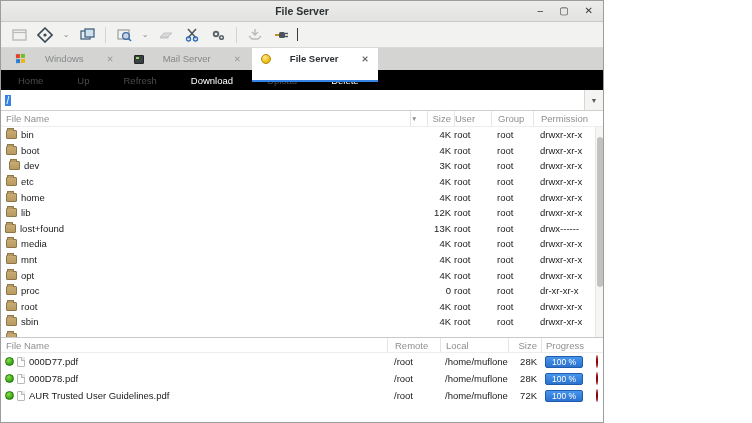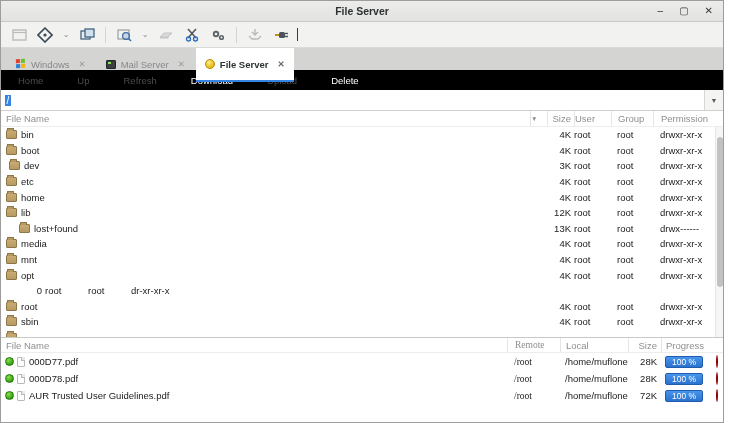--- a/index.html
+++ b/index.html
@@ -1,36 +1,36 @@
 <!DOCTYPE html>
 <html><head>
 <meta charset="utf-8">
 <style>
   * { margin:0; padding:0; box-sizing:border-box; }
   html,body { width:752px; height:423px; font-family:"Liberation Sans", sans-serif; background:#fff; }
-  .window { position:relative; width:724px; height:423px; border:1px solid #9d9d9b; display:flex; flex-direction:column; overflow:hidden; background:#fff; }
+  .window { position:relative; width:604px; height:423px; border:1px solid #9d9d9b; display:flex; flex-direction:column; overflow:hidden; background:#fff; }
 
   
   .titlebar { height:21px; background:linear-gradient(#ececeb,#e2e2e0); border-bottom:1px solid #c9c9c7; display:flex; align-items:center; position:relative; flex:0 0 auto; }
   .title { position:absolute; left:0; right:0; text-align:center; font-size:10.5px; font-weight:bold; color:#2c3134; }
   .win-controls { margin-left:auto; display:flex; align-items:center; gap:16px; padding-right:10px; z-index:2; }
   .win-btn { font-size:10px; color:#34393c; line-height:1; cursor:default; }
 
   
   .toolbar { height:26px; background:#f2f2f1; border-bottom:1px solid #dadad8; display:flex; align-items:center; padding-left:8px; gap:6px; flex:0 0 auto; }
   .tb-icon { width:20px; height:18px; display:flex; align-items:center; justify-content:center; }
   .tb-icon svg { display:block; }
   .tb-sep { width:1px; height:16px; background:#d4d4d2; margin:0 2px; }
   .disabled { opacity:.42; }
   .chev { font-size:8px; color:#8a8a88; width:10px; text-align:center; }
   .caret-line { width:1px; height:13px; background:#3a3a3a; }
 
   
   .tabbar { height:22px; background:#d4d4d2; display:flex; align-items:stretch; padding-left:6px; flex:0 0 auto; }
-  .tab { display:flex; align-items:center; gap:5px; padding:16px 9px; font-size:9.5px; color:#86888a; position:relative; margin-right:2px; }
+  .tab { display:flex; align-items:flex-end; gap:19px; padding:16px 9px; font-size:9.5px; color:#86888a; position:relative; margin-right:2px; }
   .tab .close { font-size:8.5px; color:#9a9a98; margin-left:4px; }
   .tab.active { background:#fff; color:#2c3134; font-weight:bold; border-bottom:2px solid #3584e4; }
   .tab.active .close { color:#6a6a68; }
   .ico-windows { width:10px; height:10px; display:grid; grid-template-columns:4px 4px; grid-template-rows:4px 4px; gap:1px; transform:rotate(-2deg); }
   .ico-windows i { display:block; }
   .ico-term { width:10px; height:9px; background:#3a3f42; border:1px solid #23272a; border-radius:1px; position:relative; }
   .ico-term::after { content:""; position:absolute; left:1px; top:1px; width:3px; height:2px; background:#8adf5a; }
   .ico-gold { width:10px; height:10px; border-radius:50%; background:radial-gradient(circle at 35% 30%, #ffe98a, #e8b90f 70%); border:1px solid #b08a00; }
 
   
@@ -59,21 +59,21 @@
   .fl-header .cell.first { border-left:none; }
   .file-row { height:15.6px; font-size:9.5px; color:#1a1a1a; }
   .folder { width:11px; height:9px; background:linear-gradient(#c9ab74,#b79a62); border:1px solid #8d7647; border-radius:1px; position:relative; margin-right:4px; flex:0 0 auto; }
   .folder::before { content:""; position:absolute; top:-3px; left:0; width:5px; height:2px; background:#b79a62; border:1px solid #8d7647; border-bottom:none; border-radius:1px 1px 0 0; }
   .scrollbar { position:absolute; top:16px; right:0; width:8px; bottom:0; background:#f6f6f5; border-left:1px solid #e6e6e4; }
   .sb-thumb { position:absolute; top:10px; left:1px; width:6px; height:150px; background:#c2c2c0; border-radius:3px; }
 
   
   .transferlist { flex:1; overflow:hidden; }
   .t-name { flex:1; padding-left:5px; }
-  .t-remote { width:53px; padding-left:7px;font-family:Liberation Serif, serif; }
+  .t-remote { width:53px; padding-left:7px; }
   .t-local { width:68px; padding-left:5px; }
   .t-size { width:33px; text-align:right; padding-right:4px; }
   .t-prog { width:52px; padding-left:4px; }
   .t-end { width:10px; }
   .tl-header { height:15px; font-size:9.5px; color:#8f8f8f; border-bottom:1px solid #ededec; }
   .tl-header .cell { border-left:1px solid #e4e4e2; height:100%; display:flex; align-items:center; }
   .tl-header .cell.first { border-left:none; }
   .t-row { height:17px; font-size:9.5px; color:#1a1a1a; }
   .dot-green { width:9px; height:9px; border-radius:50%; background:radial-gradient(circle at 35% 30%, #8ae04a, #2f9e12 75%); border:1px solid #227507; margin-right:3px; flex:0 0 auto; }
   .doc { width:8px; height:10px; background:#fdfdfd; border:1px solid #b9b9b7; border-radius:1px; margin-right:4px; flex:0 0 auto; position:relative; }
@@ -297,21 +297,21 @@
           </div>
           <div class="c-sort"></div>
           <div class="c-size">12K</div>
           <div class="c-user">root</div>
           <div class="c-group">root</div>
           <div class="c-perm">drwxr-xr-x</div>
           <div class="c-sb"></div>
         </div>
 
         <div class="cols file-row">
-          <div class="c-name cols" style="padding-left:18px">
+          <div class="c-name cols" style="padding-left:4px">
             <span class="folder"></span>
             <span>lost+found</span>
           </div>
           <div class="c-sort"></div>
           <div class="c-size">13K</div>
           <div class="c-user">root</div>
           <div class="c-group">root</div>
           <div class="c-perm">drwx------</div>
           <div class="c-sb"></div>
         </div>
@@ -349,20 +349,24 @@
           </div>
           <div class="c-sort"></div>
           <div class="c-size">4K</div>
           <div class="c-user">root</div>
           <div class="c-group">root</div>
           <div class="c-perm">drwxr-xr-x</div>
           <div class="c-sb"></div>
         </div>
 
         <div class="cols file-row">
+          <div class="c-name cols" style="padding-left:5px">
+            <span class="folder"></span>
+            <span>proc</span>
+          </div>
           <div class="c-sort"></div>
           <div class="c-size">0</div>
           <div class="c-user">root</div>
           <div class="c-group">root</div>
           <div class="c-perm">dr-xr-xr-x</div>
           <div class="c-sb"></div>
         </div>
 
         <div class="cols file-row">
           <div class="c-name cols" style="padding-left:5px">

